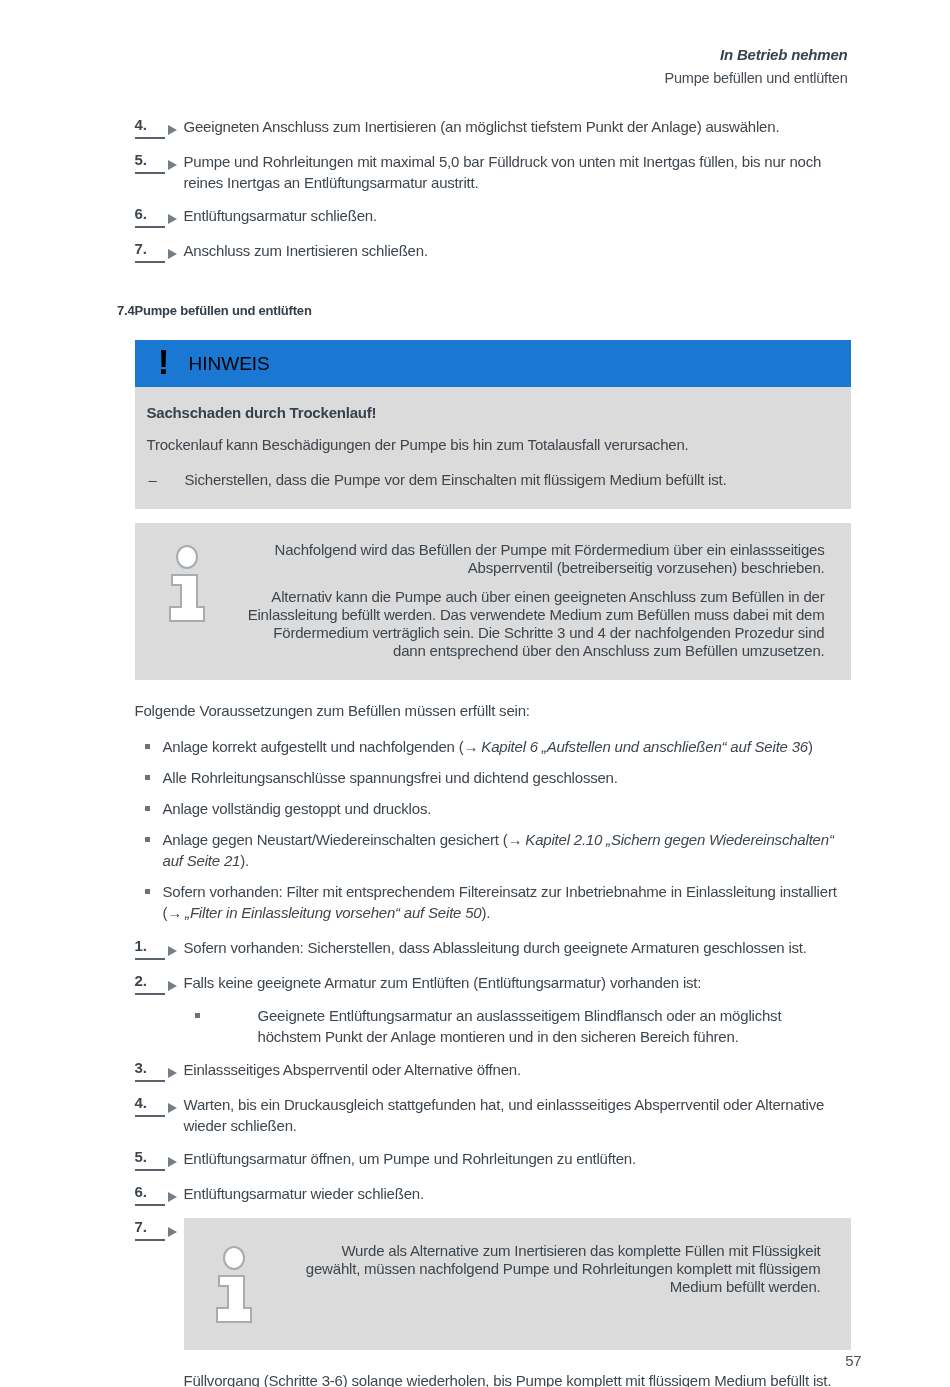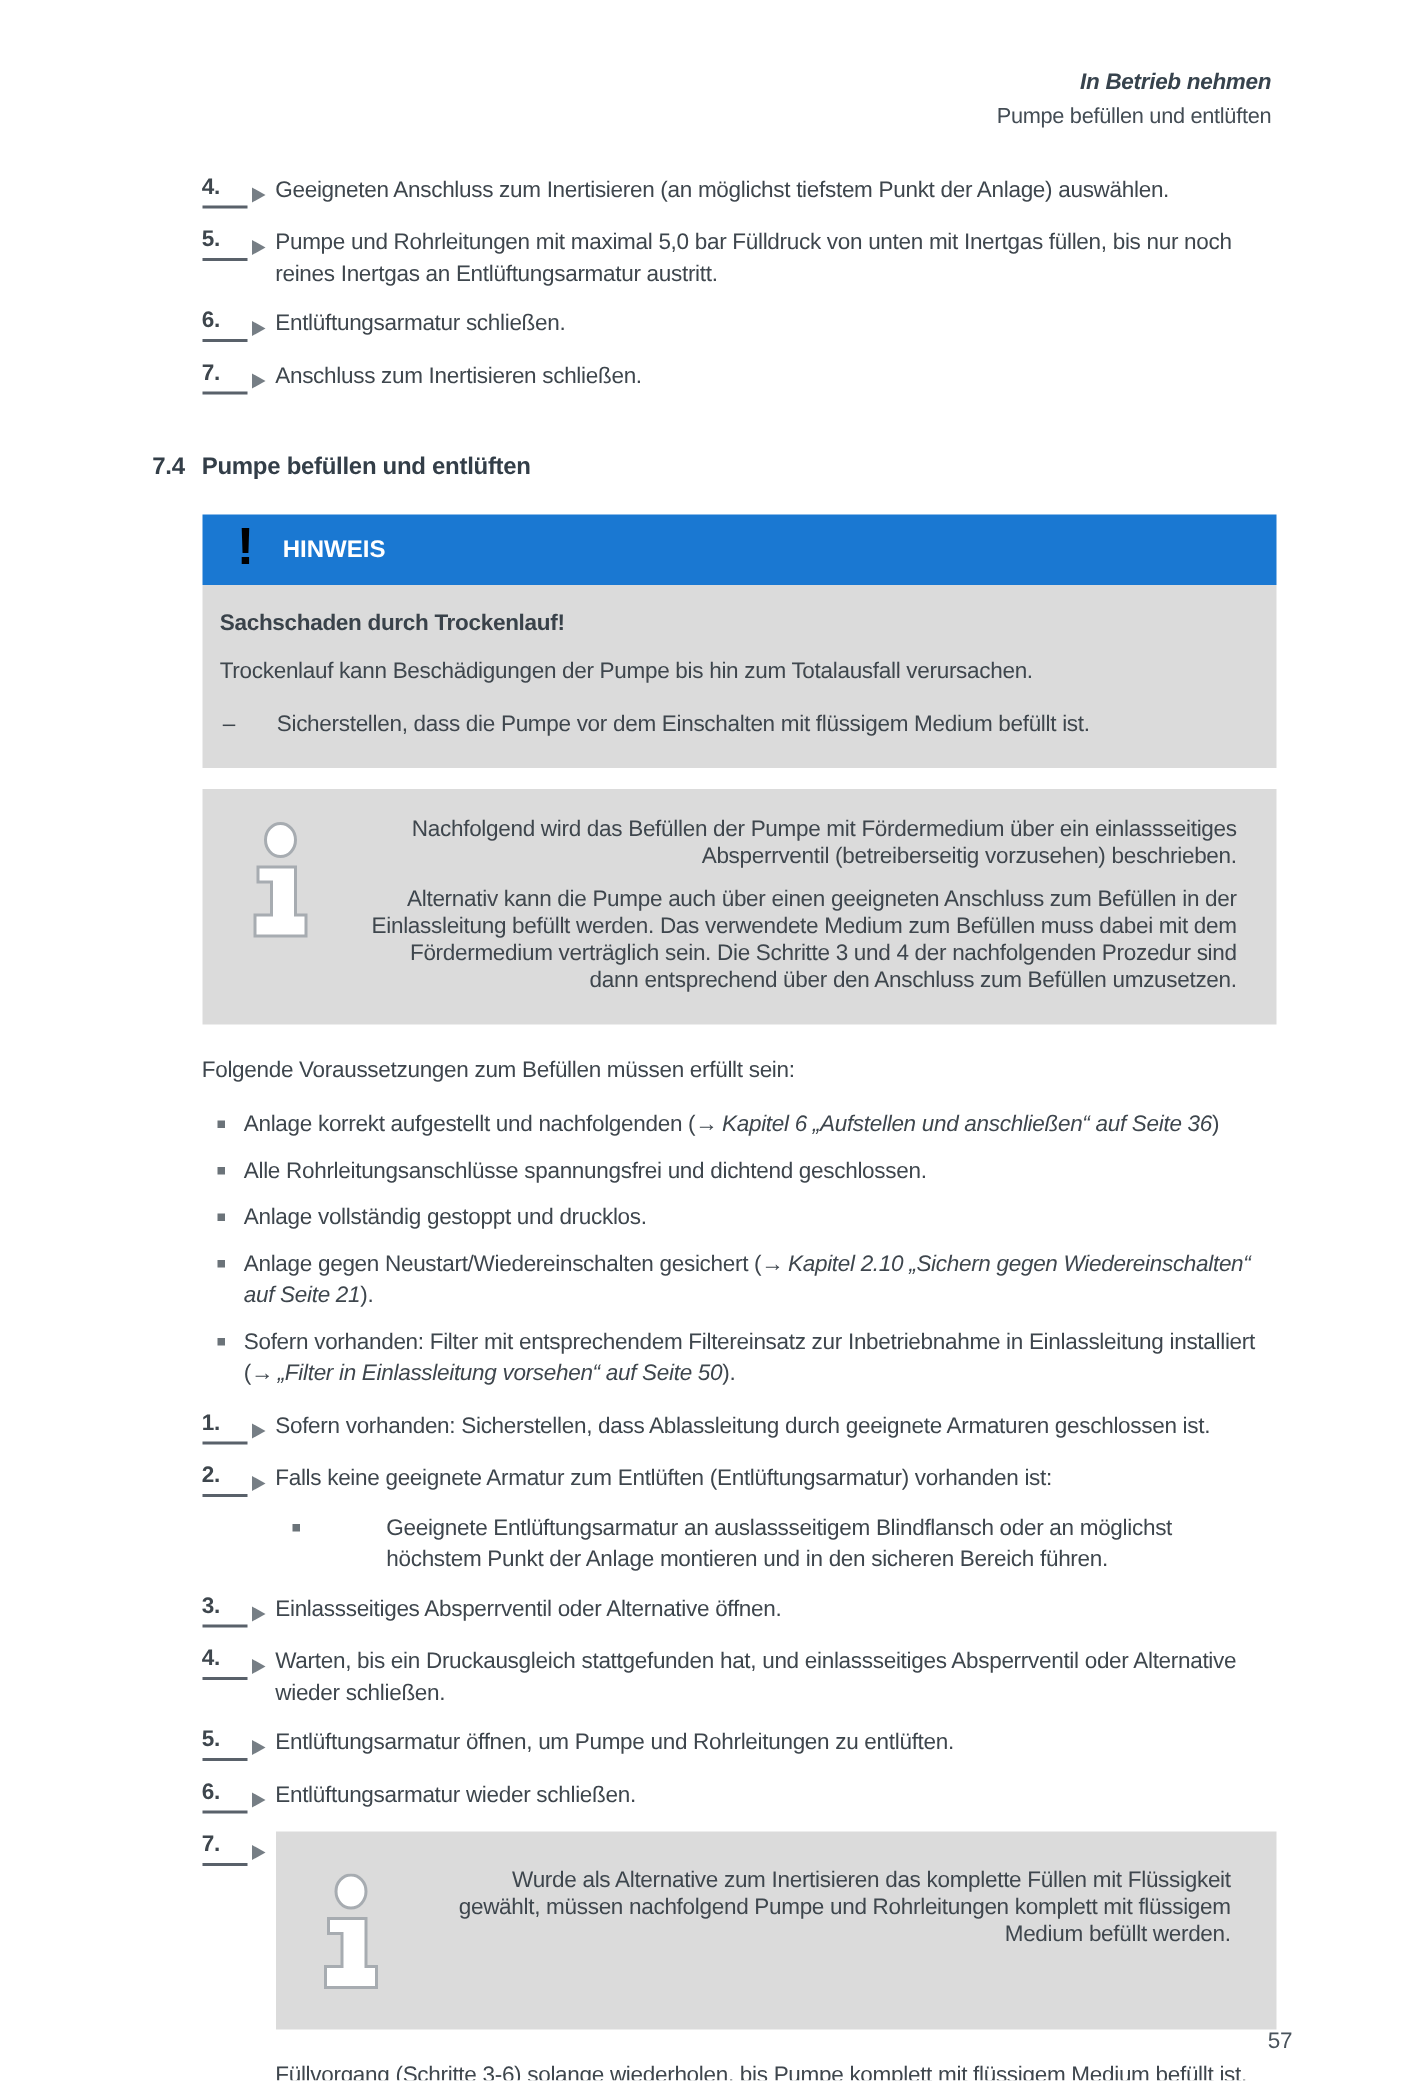--- a/index.html
+++ b/index.html
@@ -35,33 +35,34 @@
     width:0; height:0;
     border-left:9px solid #767e85;
     border-top:5px solid transparent;
     border-bottom:5px solid transparent;
   }
   .stext { flex:1; line-height:21px; padding-top:0; }
 
   
   .sec-head {
     margin:40px 55px 16px 55px;
-    display:flex; font-size:16px; font-weight:bold; color:#333e48;
+    display:flex; font-size:13px; font-weight:bold; color:#333e48;
     letter-spacing:-0.2px;
+    text-align:right;
   }
   .sec-num { width:33px; }
 
   
   .notice { margin:22px 53px 0 88px; }
   .notice-banner { background:#1a78d2; height:47px; display:flex; align-items:center; }
   .notice-exclaim {
     color:#000; font-weight:bold; font-size:35px; line-height:35px;
     width:34px; text-align:center; margin-left:12px; padding-bottom:4px;
   }
-  .notice-label { color:#ffffff; font-weight:bold; font-size:16px; margin-left:8px; letter-spacing:0; }
+  .notice-label { color:#000000; font-weight:normal; font-size:19px; margin-left:8px; letter-spacing:0; }
   .notice-body { background:#dbdbdb; padding:17px 20px 19px 12px; }
   .notice-title { font-weight:bold; margin-bottom:13px; color:#39424a; }
   .notice-text { margin-bottom:14px; line-height:21px; }
   .dash-row { display:flex; line-height:21px; }
   .dash { flex:0 0 38px; text-align:left; padding-left:2px; }
 
   
   .infobox { background:#dbdbdb; display:flex; }
   .infobox-1 { margin:14px 53px 0 88px; min-height:155px; padding:18px 26px 20px 0; }
   .icon-col { flex:0 0 105px; display:flex; justify-content:center; align-items:flex-start; padding-top:4px; }

